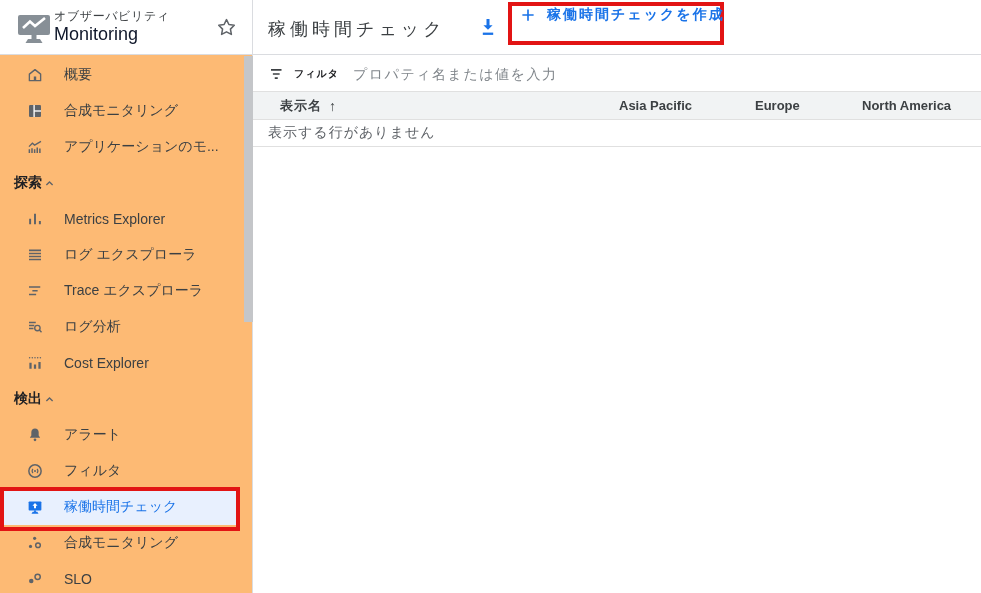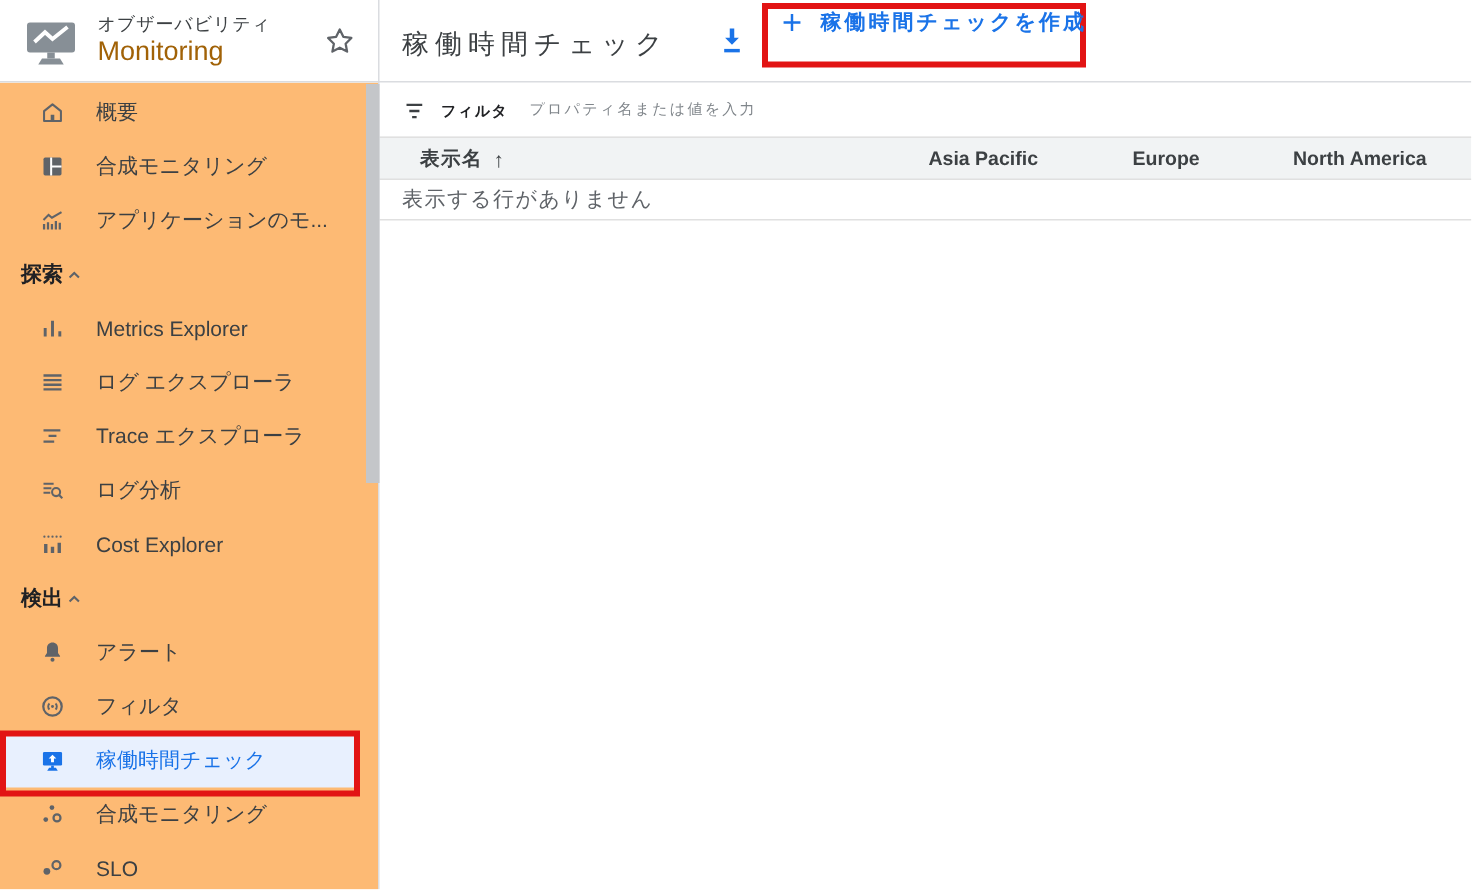--- a/index.html
+++ b/index.html
@@ -3,25 +3,25 @@
 <meta charset="utf-8">
 <style>
   * { box-sizing: border-box; margin: 0; padding: 0; }
   html,body { background:#fff; }
   body { font-family: "Liberation Sans", "DejaVu Sans", sans-serif; }
   .screen { position:relative; width:981px; height:593px; background:#fff; overflow:hidden; }
 
   
   .topbar { position:absolute; left:0; top:0; width:981px; height:55px; background:#fff;
             border-bottom:1px solid #dadce0; z-index:2; }
-  .product { position:absolute; left:14px; top:8px; display:flex; align-items:center; gap:11px; }
+  .product { position:absolute; left:14px; top:8px; display:flex; align-items:center; }
   .logo { width:40px; height:38px; display:block; }
   .product-text { display:flex; flex-direction:column; line-height:1.15; }
   .product-sub { font-size:12px; color:#3c4043; letter-spacing:.6px; }
-  .product-name { font-size:18px; color:#a16207; }
+  .product-name { font-size:18px; color:#0f172a; }
   .star-btn { position:absolute; left:215px; top:16px; width:23px; height:23px; color:#5f6368; cursor:pointer; background:none; border:none; }
   .star-btn svg { width:23px; height:23px; }
   .page-title { position:absolute; left:268px; top:17px; font-size:18px; letter-spacing:4px; color:#3c4043; font-weight:400; }
   .download-btn { position:absolute; left:476px; top:15px; width:24px; height:24px; color:#1a73e8; cursor:pointer; background:none; border:none; }
   .download-btn svg { width:24px; height:24px; }
 
   .create-annotation { position:absolute; left:508px; top:2px; width:216px; height:43px;
                        border:4px solid #e21414; z-index:6; display:flex; align-items:flex-start; }
   .create-btn { display:flex; align-items:center; gap:10px; padding-left:7px; color:#1a73e8;
                 font-size:14px; font-weight:700; letter-spacing:2px; background:none; border:none; cursor:pointer; white-space:nowrap; }
@@ -45,21 +45,21 @@
 
   .v-divider { position:absolute; left:252px; top:0; width:1px; height:593px; background:#dadce0; z-index:3; }
   .scroll-thumb { position:absolute; left:244px; top:56px; width:9px; height:266px; background:#c4c6c9; z-index:4; cursor:pointer; }
 
   
   .filter-row { position:absolute; left:253px; top:56px; width:728px; height:35px; display:flex; align-items:center; padding-left:15px; background:#fff; }
   .filter-btn { display:flex; align-items:center; gap:8px; background:none; border:none; cursor:pointer;
                 font-size:10px; font-weight:700; color:#202124; letter-spacing:1px; }
   .filter-btn .ico { width:18px; height:18px; color:#3c4043; }
   .filter-btn .ico svg { width:18px; height:18px; display:block; }
-  .filter-input { margin-left:14px; border:none; outline:none; font-size:10px; letter-spacing:1.5px;
+  .filter-input { margin-left:14px; border:none; outline:none; font-size:14px; letter-spacing:1.5px;
                   color:#000000; width:420px; background:transparent; font-family:inherit; }
   .filter-input::placeholder { color:#80868b; opacity:1; }
 
   .table-head { position:absolute; left:253px; top:91px; width:728px; height:29px; background:#f1f3f4;
                 border-top:1px solid #e0e0e0; border-bottom:1px solid #e0e0e0; font-size:13px; font-weight:700; color:#3c4043; }
   .table-head .cell { position:absolute; top:0; height:27px; display:flex; align-items:center; cursor:pointer;margin-left:12px; }
   .cell-name  { left:15px; gap:7px; letter-spacing:1px; }
   .cell-ap    { left:354px; }
   .cell-eu    { left:490px; }
   .cell-na    { left:597px; }

